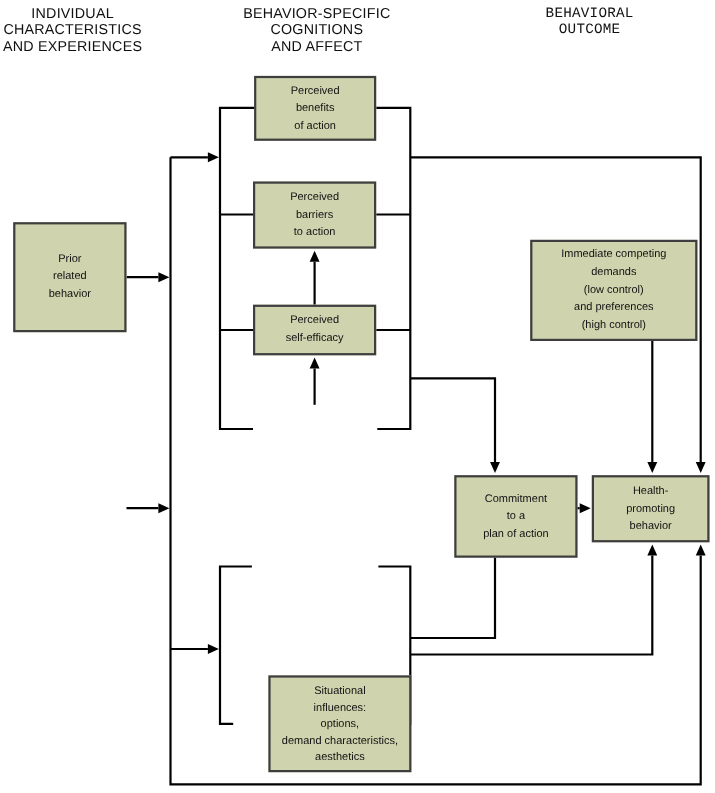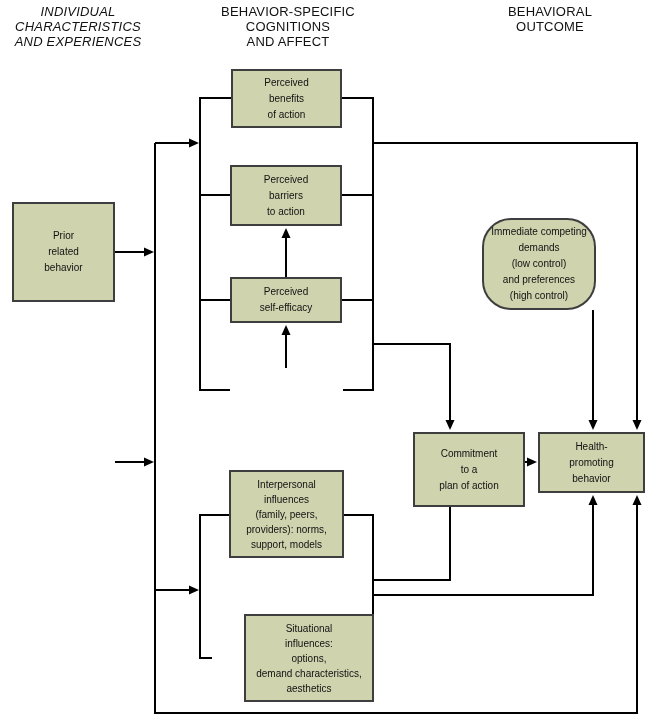--- a/index.html
+++ b/index.html
@@ -8,41 +8,41 @@
   html,body{margin:0;padding:0;background:#e8e8e8;}
   .canvas{
     position:relative; width:650px; height:721px; background:var(--bg);
     font-family:"Liberation Sans", sans-serif; color:var(--text);
     margin:0 auto; overflow:hidden;
   }
   .col-header{
     position:absolute; top:4px; text-align:center; white-space:pre-line;
     font-size:13px; line-height:15px; letter-spacing:.2px; color:var(--text);
   }
-  #hdr-individual{left:12px; width:132px;font-style:italic;}
+  #hdr-individual{left:0; width:132px;}
   #hdr-cognitions{left:212px; width:152px;}
-  #hdr-outcome{left:484px; width:132px;}
+  #hdr-outcome{left:470px; width:132px;font-family:Liberation Mono, monospace;}
   svg.wires{position:absolute; left:0; top:0; width:650px; height:721px;}
   svg.wires path{stroke:var(--line); stroke-width:2; fill:none;}
   svg.wires polygon{fill:var(--line); stroke:none;}
   .box{
     position:absolute; background:var(--box-fill); border:2px solid var(--box-border);
     display:flex; align-items:center; justify-content:center;
     text-align:center; white-space:pre-line; box-sizing:border-box;
     font-size:10px; line-height:16px; padding:2px;
   }
   #box-prior{left:12px; top:202px; width:103px; height:100px;}
   #box-personal{left:12px; top:411px; width:103px; height:101px;}
   #box-benefits{left:231px; top:69px; width:111px; height:59px;}
   #box-barriers{left:230px; top:165px; width:112px; height:61px;}
   #box-selfefficacy{left:230px; top:277px; width:112px; height:46px;}
   #box-affect{left:230px; top:368px; width:113px; height:45px;}
   #box-interpersonal{left:229px; top:470px; width:115px; height:88px; line-height:15px;}
   #box-situational{left:226px; top:614px; width:130px; height:88px; line-height:15px;margin-left:18px;}
-  #box-immediate{left:482px; top:218px; width:114px; height:92px; line-height:16px;border-radius:29px;}
+  #box-immediate{left:482px; top:218px; width:152px; height:92px; line-height:16px;}
   #box-commitment{left:413px; top:432px; width:112px; height:75px;}
   #box-health{left:538px; top:432px; width:107px; height:61px;}
 </style>
 </head>
 <body>
 
 <div class="canvas">
 
   <div class="col-header" id="hdr-individual">INDIVIDUAL
 CHARACTERISTICS
@@ -103,25 +103,20 @@
 related
 behavior</div>
   <div class="box" id="box-benefits">Perceived
 benefits
 of action</div>
   <div class="box" id="box-barriers">Perceived
 barriers
 to action</div>
   <div class="box" id="box-selfefficacy">Perceived
 self-efficacy</div>
-  <div class="box" id="box-interpersonal">Interpersonal
-influences
-(family, peers,
-providers): norms,
-support, models</div>
   <div class="box" id="box-situational">Situational
 influences:
 options,
 demand characteristics,
 aesthetics</div>
   <div class="box" id="box-immediate">Immediate competing
 demands
 (low control)
 and preferences
 (high control)</div>

